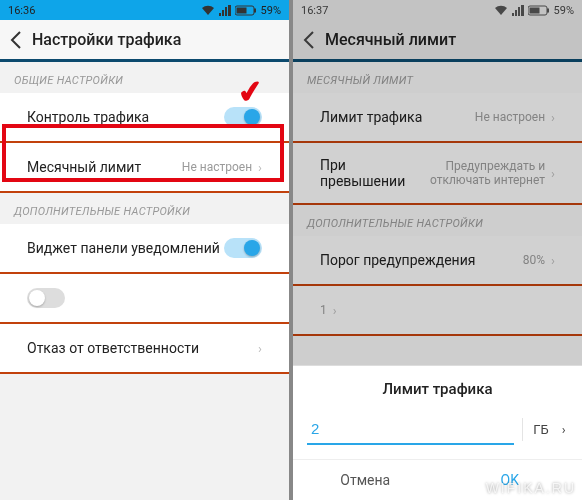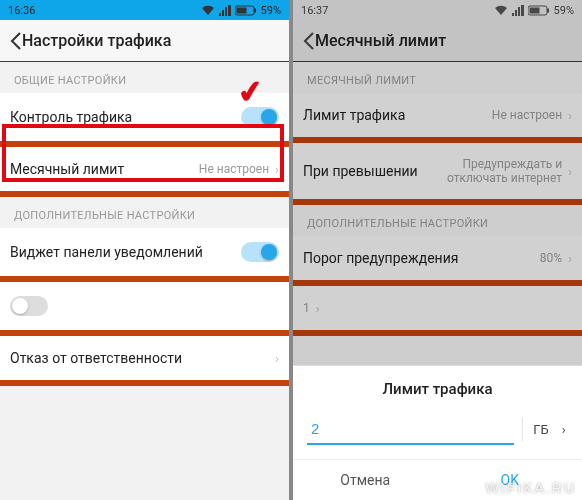--- a/index.html
+++ b/index.html
@@ -30,38 +30,40 @@
     background: #0ea5e9;
   }
   .phone.right .statusbar { background: #e5e5e5; color: #444; }
   .statusbar .icons { display: flex; gap: 4px; align-items: center; }
   .header {
     height: 42px;
     background: #f7f7f7;
     display: flex;
     align-items: center;
     padding: 0 10px;
-    border-bottom: 1px solid #0c4a6e;
+    gap: 10px;
+    border-bottom: 3px solid #0c4a6e;
   }
   .phone.right .header { background: #e5e5e5; }
   .back { font-size: 20px; color: #333; }
   .title { font-size: 16px; color: #222; font-weight: 500; }
   .section-label {
     font-size: 11px;
     color: #999;
     padding: 12px 14px 6px;
     letter-spacing: 0.3px;
+    font-style: italic;
   }
   .row {
     background: #fff;
-    padding: 14px 10px;
+    padding: 14px 27px;
     display: flex;
     align-items: center;
     justify-content: space-between;
-    border-bottom: 6px solid #c2410c;
+    border-bottom: 2px solid #c2410c;
     min-height: 50px;
     position: relative;
   }
   .phone.right .row { background: #f6f6f6; }
   .row .label { font-size: 14px; color: #222; }
   .row .value { font-size: 12px; color: #9a9a9a; text-align: right; max-width: 130px; }
   .row .chev { color: #bbb; font-size: 13px; margin-left: 6px; }
   .row .rightgrp { display: flex; align-items: center; }
   .toggle {
     width: 38px; height: 20px;

